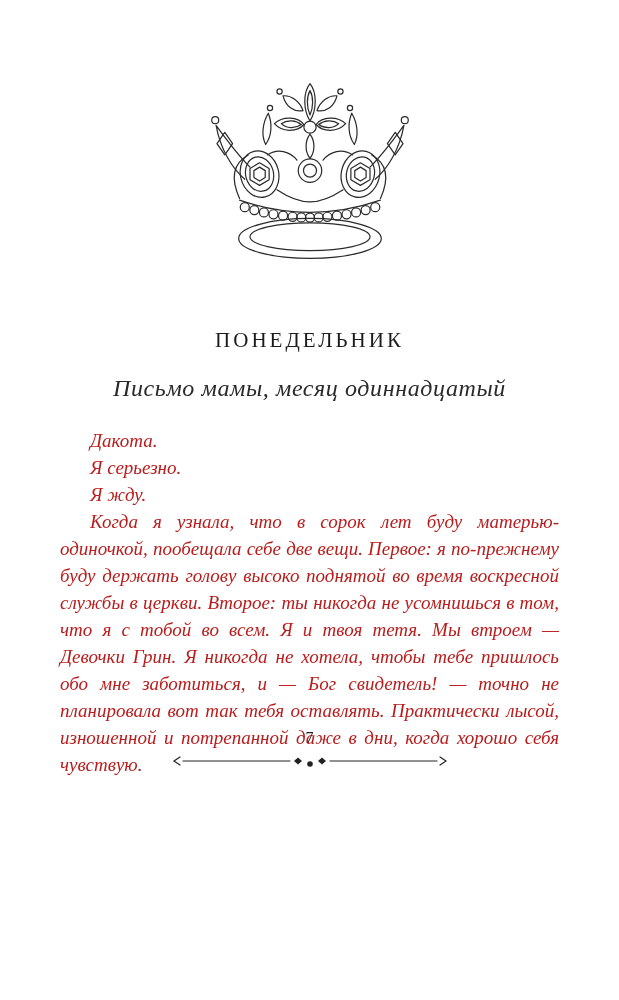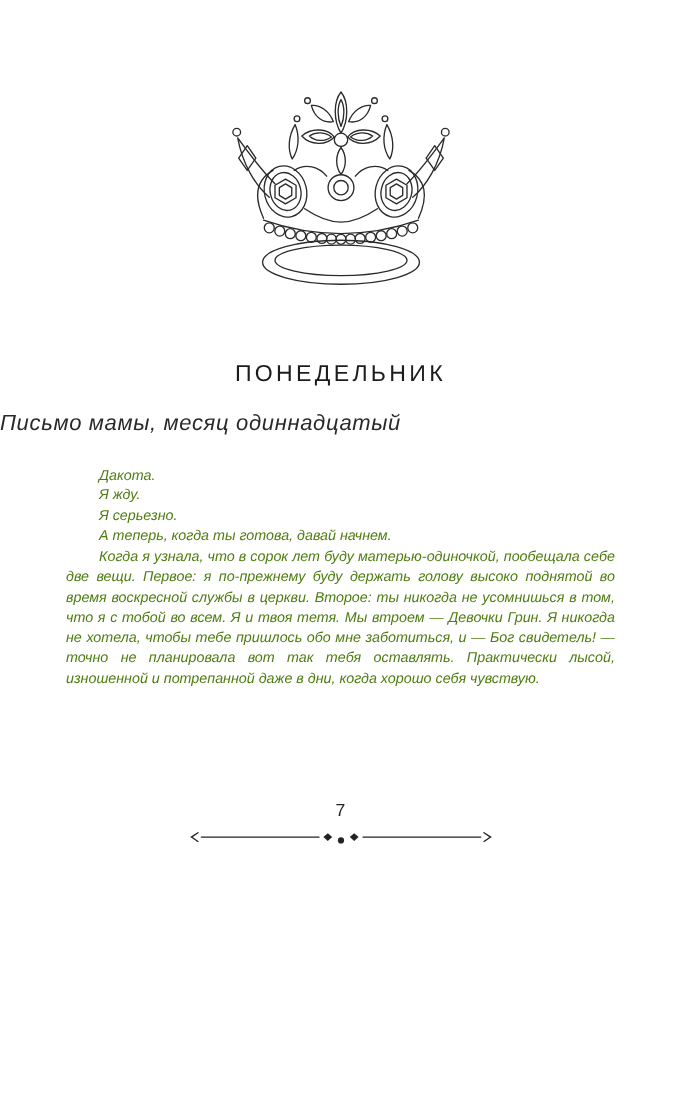--- a/index.html
+++ b/index.html
@@ -4,52 +4,52 @@
 <style>
   * { margin: 0; padding: 0; box-sizing: border-box; }
   html, body { background: #ffffff; }
   .page {
     position: relative;
     width: 619px;
     height: 815px;
     margin: 0 auto;
     background: #ffffff;
     color: #2e2e2e;
-    font-family: Liberation Sans, sans-serif;
+    font-family: Liberation Serif, serif;
     overflow: hidden;
   }
   .crown-wrap {
     display: flex;
     justify-content: center;
     padding-top: 68px;
   }
   .heading {
     margin-top: 60px;
     text-align: center;
     font-size: 21px;
     font-weight: 400;
     letter-spacing: 3px;
     color: #1c1c1c;
   }
   .subtitle {
     margin-top: 22px;
-    text-align: left;
-    font-size: 20px;
+    text-align: center;
+    font-size: 24px;
     font-weight: 400;
     font-style: italic;
     letter-spacing: 0.6px;
     color: #2a2a2a;
   }
   .body-text {
     margin: 26px 60px 0 60px;
-    font-size: 13px;
+    font-size: 19px;
     font-style: italic;
     line-height: 1.42;
     text-align: justify;
-    color: #4d7c0f;
+    color: #b91c1c;
   }
   .body-text p { text-indent: 30px; }
   .footer {
     position: absolute;
     left: 0; right: 0;
     bottom: 46px;
     text-align: center;
   }
   .page-number {
     font-size: 16px;
@@ -147,23 +147,22 @@
       </g>
     </svg>
   </div>
 
   <h1 class="heading">ПОНЕДЕЛЬНИК</h1>
 
   <h2 class="subtitle">Письмо мамы, месяц одиннадцатый</h2>
 
   <div class="body-text">
     <p>Дакота.</p>
+    <p>Я серьезно.</p>
     <p>Я жду.</p>
-    <p>Я серьезно.</p>
-    <p>А теперь, когда ты готова, давай начнем.</p>
     <p>Когда я узнала, что в сорок лет буду матерью-одиночкой, пообещала себе две вещи. Первое: я по-прежнему буду держать голову высоко поднятой во время воскресной службы в церкви. Второе: ты никогда не усомнишься в том, что я с тобой во всем. Я и твоя тетя. Мы втроем — Девочки Грин. Я никогда не хотела, чтобы тебе пришлось обо мне заботиться, и — Бог свидетель! — точно не планировала вот так тебя оставлять. Практически лысой, изношенной и потрепанной даже в дни, когда хорошо себя чувствую.</p>
   </div>
 
   <div class="footer">
     <div class="page-number">7</div>
     <div class="divider">
       <svg viewBox="0 0 280 16" width="280" height="16" aria-hidden="true">
         <g stroke="#222222" stroke-width="1.2" fill="none" stroke-linecap="round">
           <path d="M10 4 L 4 8 L 10 12"></path>
           <line x1="13" y1="8" x2="120" y2="8"></line>

